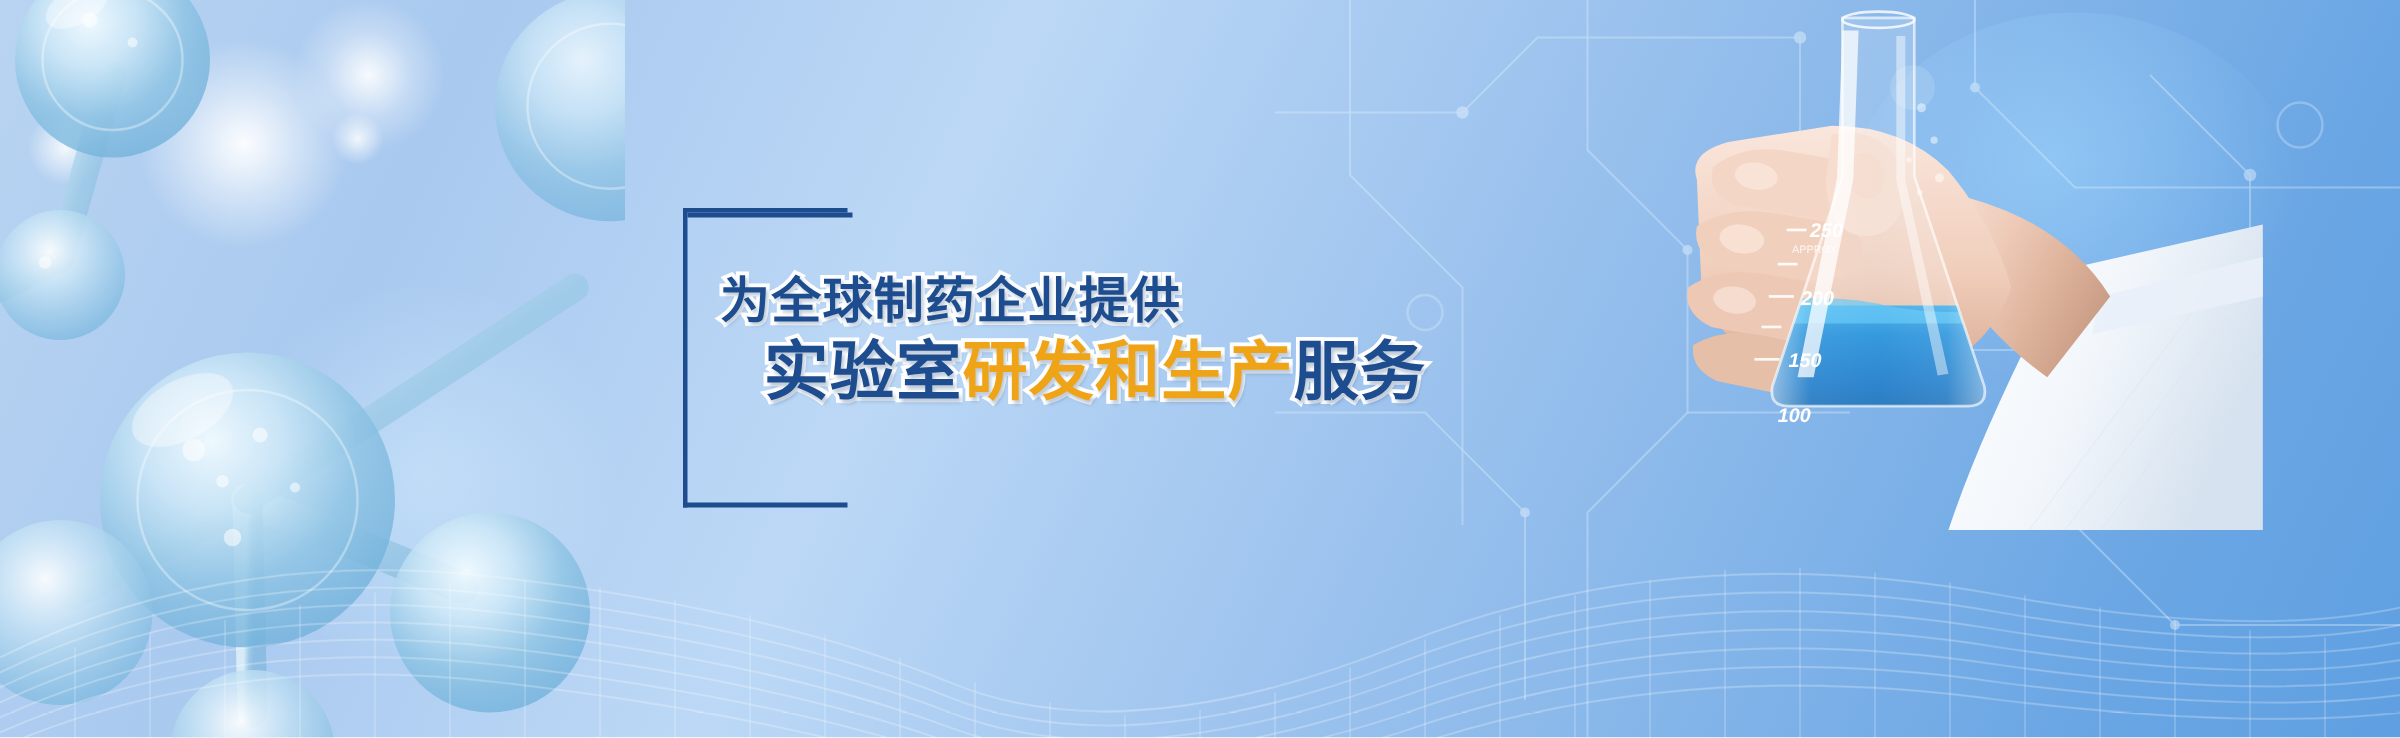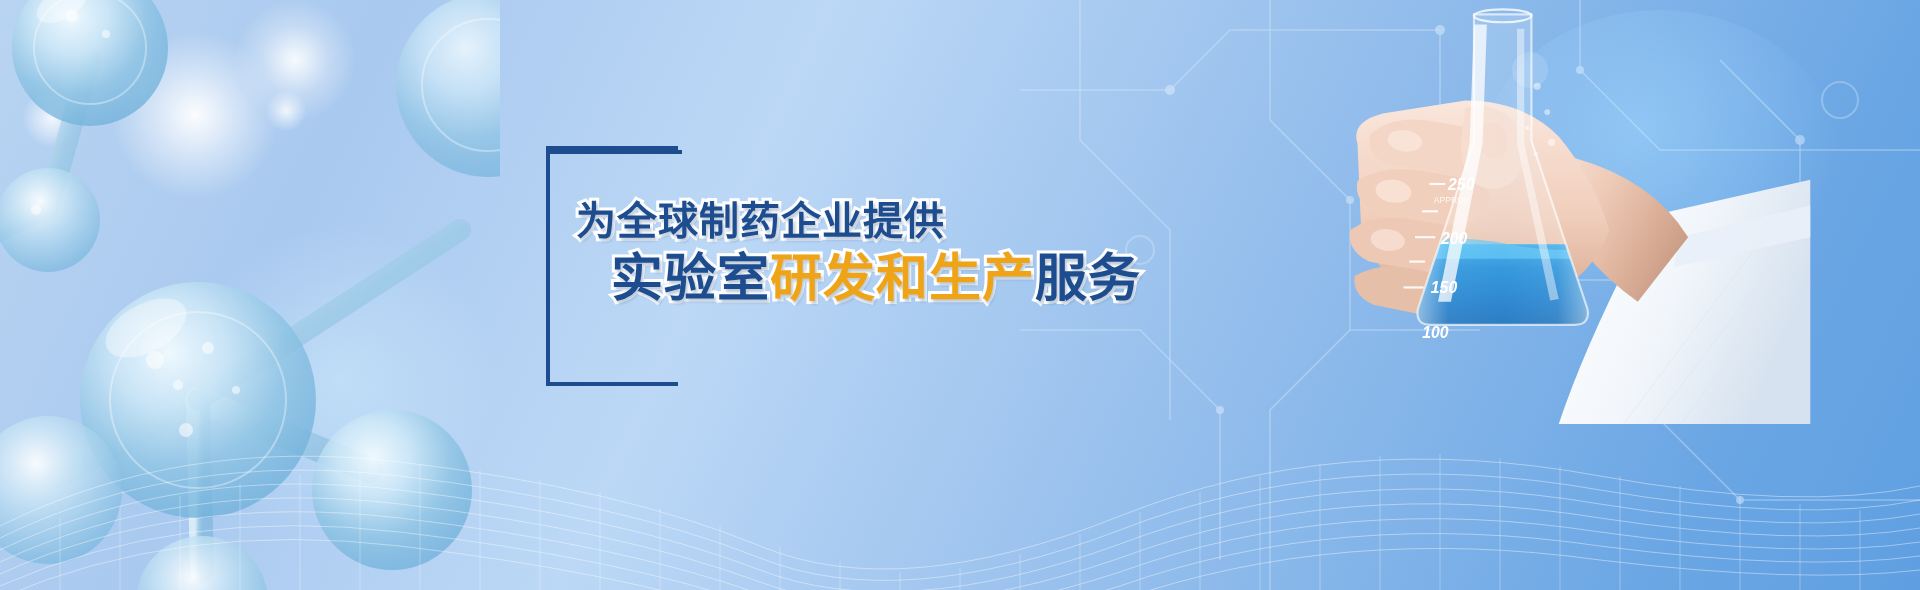--- a/index.html
+++ b/index.html
@@ -38,21 +38,21 @@
   .circuit svg{display:block;width:100%;height:100%;}
 
   
   .mesh{position:absolute;left:0;bottom:-6px;width:1920px;height:230px;opacity:.75;}
   .mesh svg{display:block;width:100%;height:100%;}
 
   
   .headline{
     position:absolute;
     left:546px;
-    top:146px;
+    top:166px;
     width:430px;
     height:240px;
     padding-left:10px;
   }
   .frame{
     position:absolute;
     left:0;top:0;
     width:132px;height:240px;
     border:4px solid #1e4d8f;
     border-right:none;

